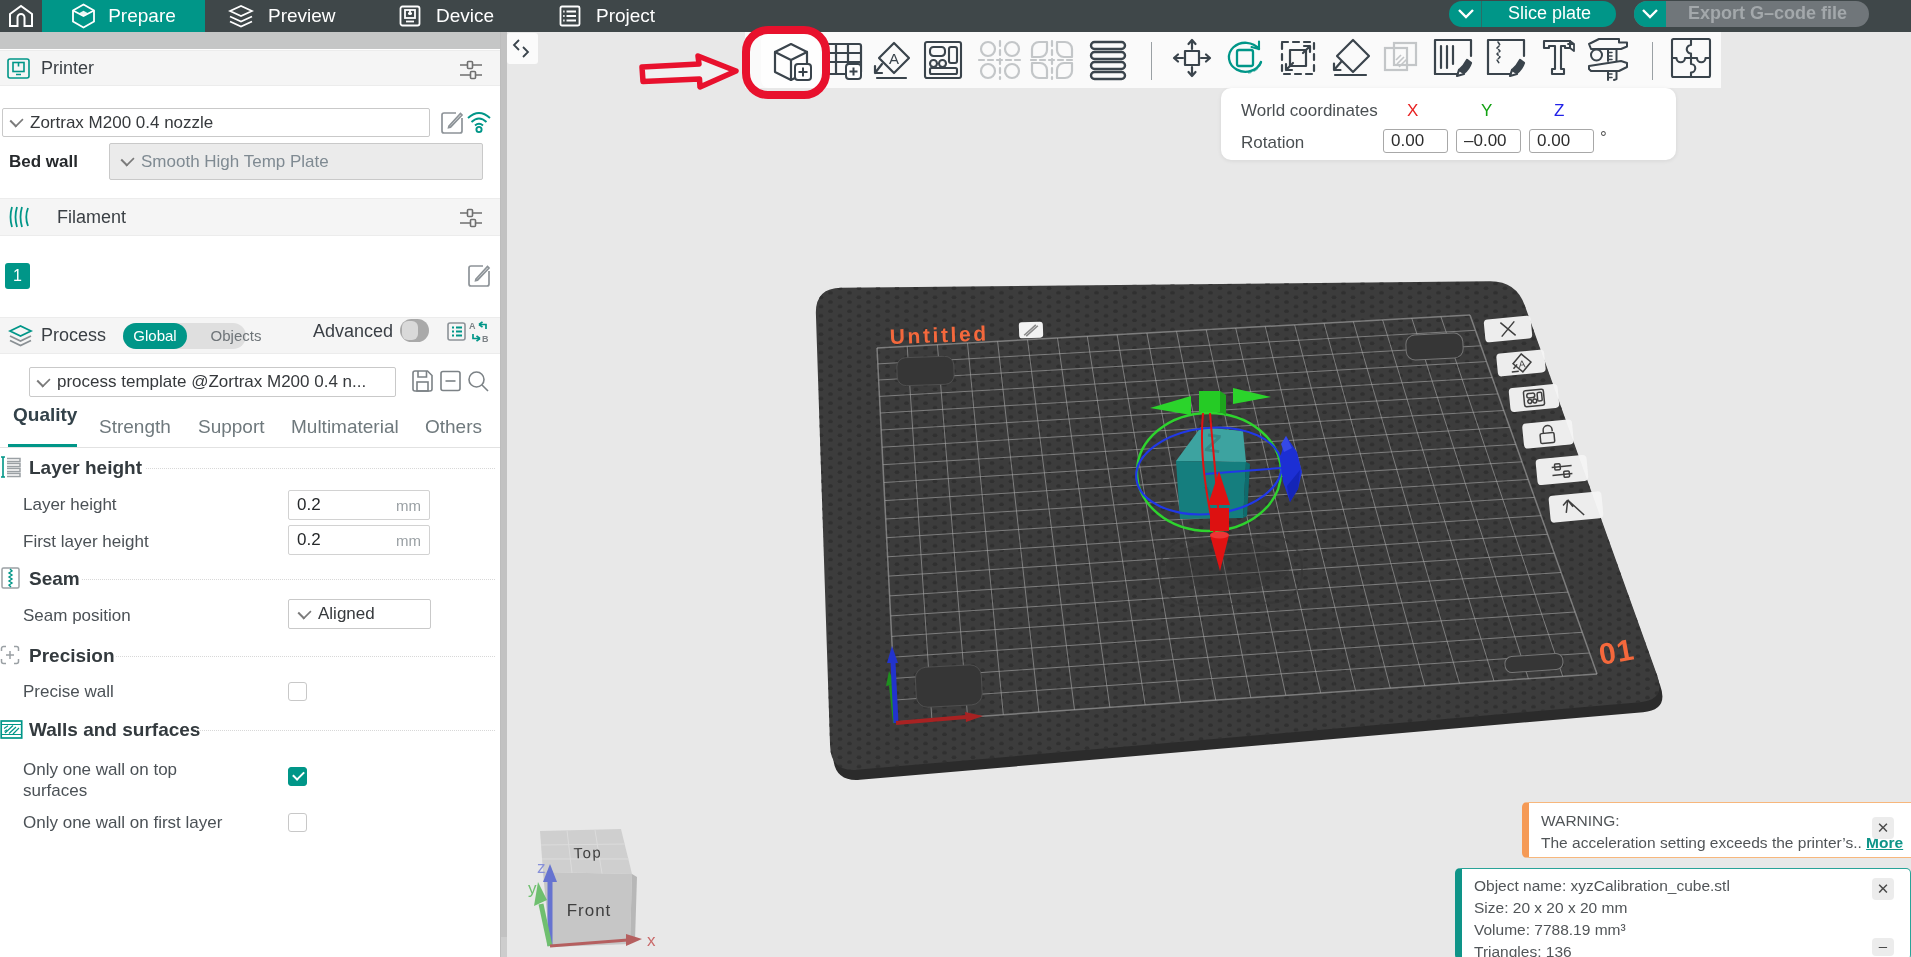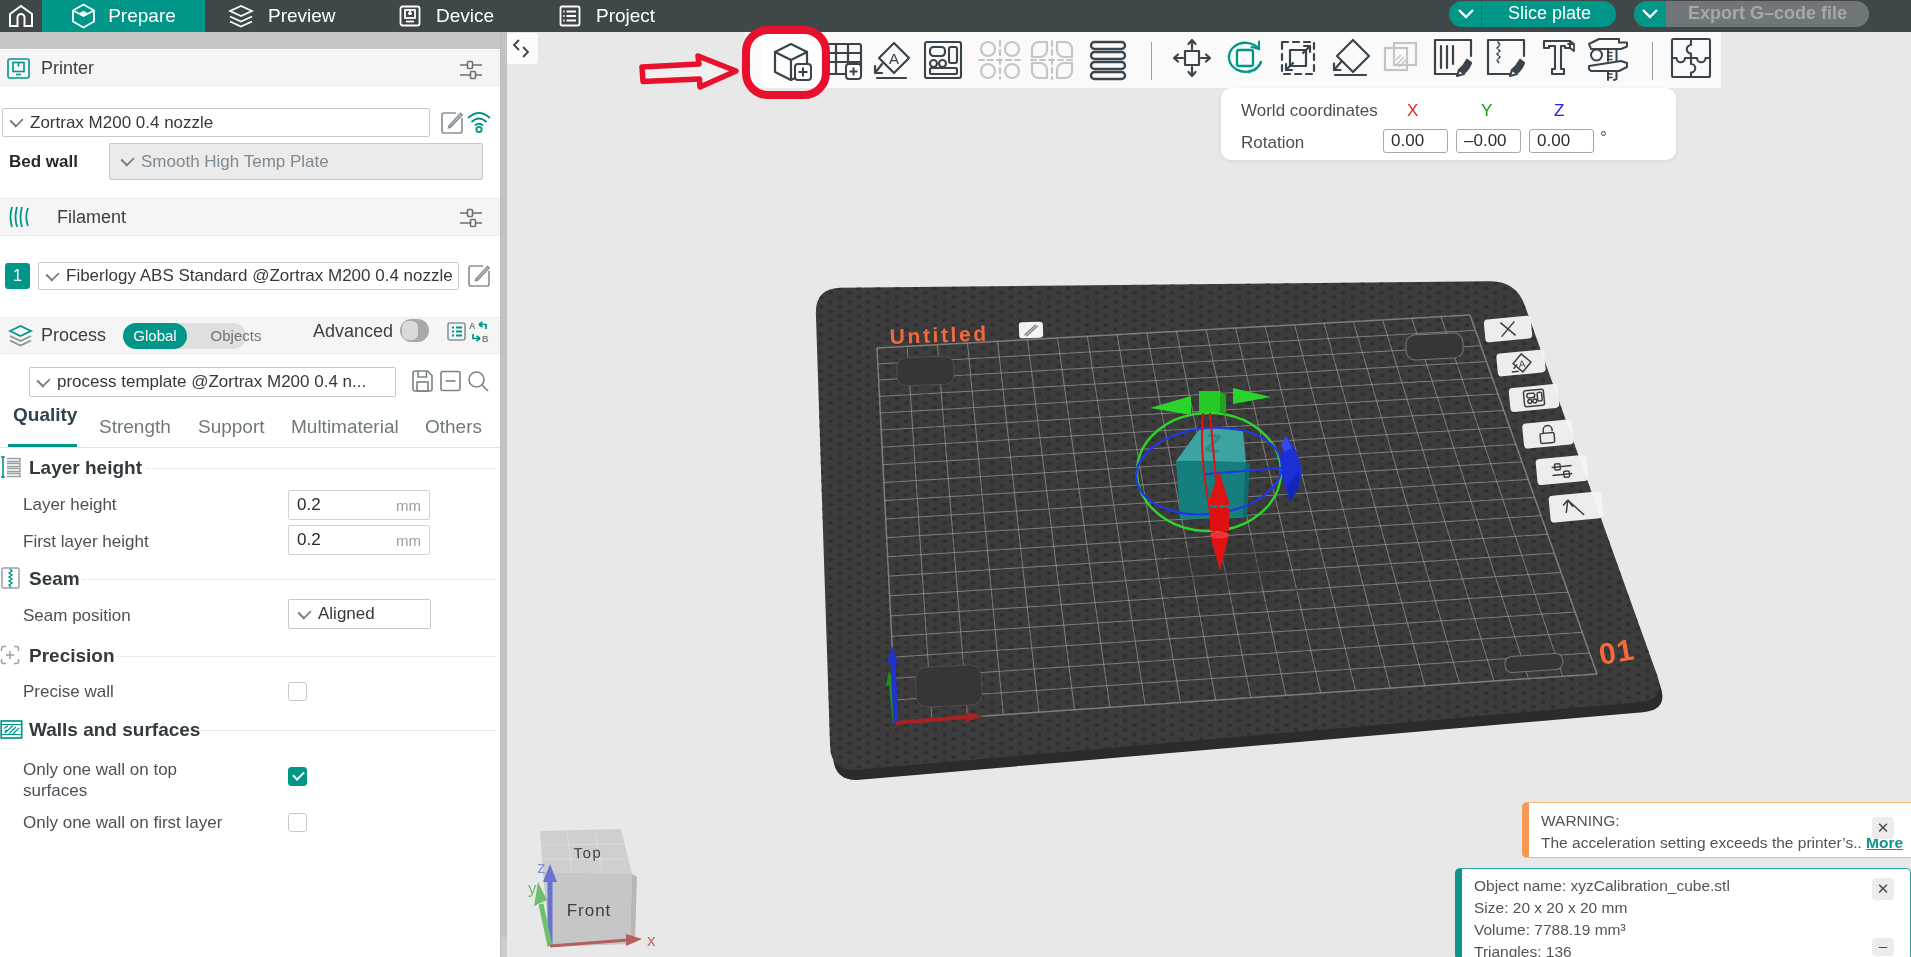--- a/index.html
+++ b/index.html
@@ -131,21 +131,20 @@
     <div class="abs" style="left:41px;top:166px;height:38px;display:flex;align-items:center;font-size:18px;color:#3a3f44;margin-left:16px;">Filament</div>
     <div class="abs" style="left:459px;top:176px;"><svg width="24" height="20" viewBox="0 0 24 20">
         <g fill="none" stroke="#6f6f6f" stroke-width="1.6">
           <path d="M1 5 L8 5 M13 5 L23 5"></path>
           <rect x="8.5" y="1.5" width="5" height="7" rx="1"></rect>
           <path d="M1 15 L11 15 M16.5 15 L23 15"></path>
           <rect x="11.5" y="11.5" width="5" height="7" rx="1"></rect>
         </g>
       </svg></div>
     <div class="abs" style="left:5px;top:231px;width:25px;height:26px;background:#009688;border-radius:3px;color:#fff;font-size:16px;text-align:center;line-height:26px;">1</div>
-    <div class="combo" style="left:38px;top:230px;width:421px;height:28px;"><span class="chev"></span>Fiberlogy ABS Standard @Zortrax M200 0.4 nozzle</div>
     <div class="abs" style="left:467px;top:232px;"><svg width="24" height="23" viewBox="0 0 24 23">
         <g fill="none" stroke="#8d9398" stroke-width="1.7">
           <path d="M22 7 L22 20 A2 2 0 0 1 20 22 L4 22 A2 2 0 0 1 2 20 L2 4 A2 2 0 0 1 4 2 L16 2"></path>
           <path d="M9 15 L20.5 2.5 L22 4 L10.5 16.2 L8.6 16.6 Z"></path>
         </g>
       </svg></div>
     <div class="sechead" style="top:285px;height:37px;"></div>
     <div class="abs" style="left:8px;top:291px;"><svg width="25" height="25" viewBox="0 0 25 25">
         <g fill="none" stroke-width="1.8">
           <path d="M2 8 L12.5 3 L23 8 L12.5 13 Z" stroke="#009688"></path>

